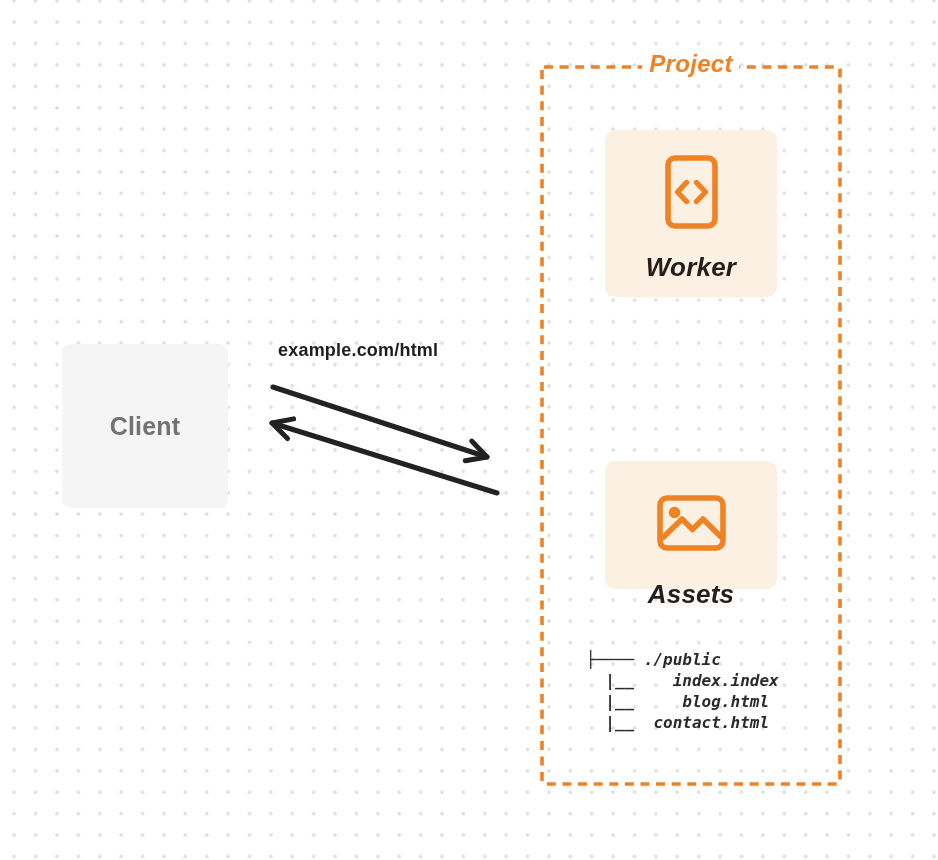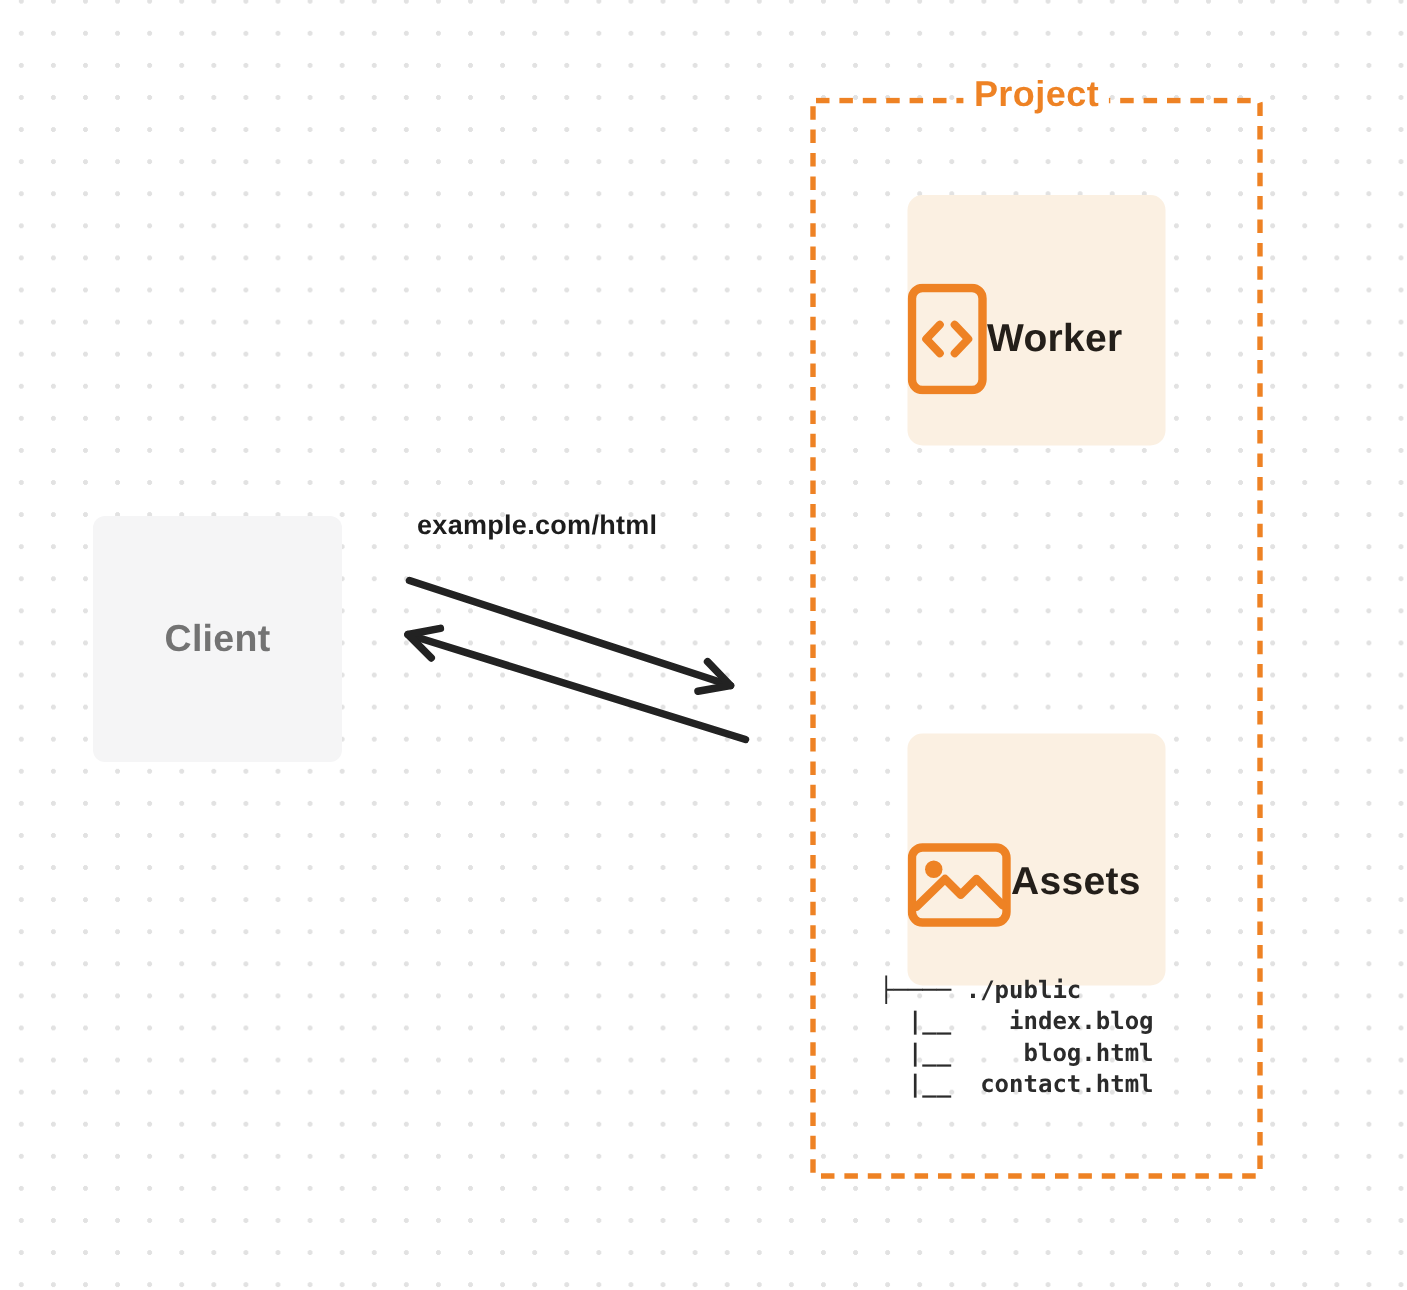--- a/index.html
+++ b/index.html
@@ -40,21 +40,21 @@
   .arrows-layer {
     position: absolute;
     left: 255px; top: 368px;
     width: 256px; height: 136px;
   }
 
   
   .project-box {
     position: absolute;
     left: 540px; top: 65px;
-    width: 302px; height: 721px;
+    width: 302px; height: 721px; font-style: italic;
   }
   .project-border {
     position: absolute; left: 0; top: 0;
     width: 302px; height: 721px;
   }
   .project-label {
     position: absolute;
     left: 50%; top: 0;
     transform: translate(-50%, -54%);
     background: #ffffff;
@@ -63,24 +63,24 @@
     white-space: nowrap;
   }
 
   
   .card {
     position: absolute;
     left: 65px;
     width: 172px; height: 167px;
     background: #fbf0e2;
     border-radius: 10px;
-    display: flex; flex-direction: row; align-items: center;
+    display: flex; flex-direction: column; align-items: center;
   }
   .card.worker { top: 65px; }
-  .card.assets { top: 424px; height: 168px; }
+  .card.assets { top: 396px; height: 128px; }
   .card .icon-wrap { display: flex; align-items: center; justify-content: center; }
   .card.worker .icon-wrap { margin-top: 25px; height: 74px; }
   .card.assets .icon-wrap { margin-top: 34px; height: 56px; }
   .card .card-label {
     font-size: 26px; font-weight: 700; color: #241f1a; letter-spacing: 0.2px;
   }
   .card.worker .card-label { margin-top: 23px; }
   .card.assets .card-label { margin-top: 28px; }
 
   
@@ -138,18 +138,18 @@
         <svg width="69" height="56" viewBox="0 0 69 56" fill="none" xmlns="http://www.w3.org/2000/svg">
           <rect x="3" y="3" width="63" height="50" rx="7" stroke="#ee8224" stroke-width="5.6"></rect>
           <circle cx="17.5" cy="17.5" r="5.8" fill="#ee8224"></circle>
           <polyline points="6,42.5 25,24 35.5,34.5 46,24 63.5,41.5" stroke="#ee8224" stroke-width="5.6" stroke-linecap="round" stroke-linejoin="round" fill="none"></polyline>
         </svg>
       </span>
       <span class="card-label">Assets</span>
     </div>
 
     <pre class="file-tree">├──── ./public
-  |__    index.blog
+  |__    index.index
   |__     blog.html
   |__  contact.html</pre>
   </div>
 
 </div>
 
 </body></html>

